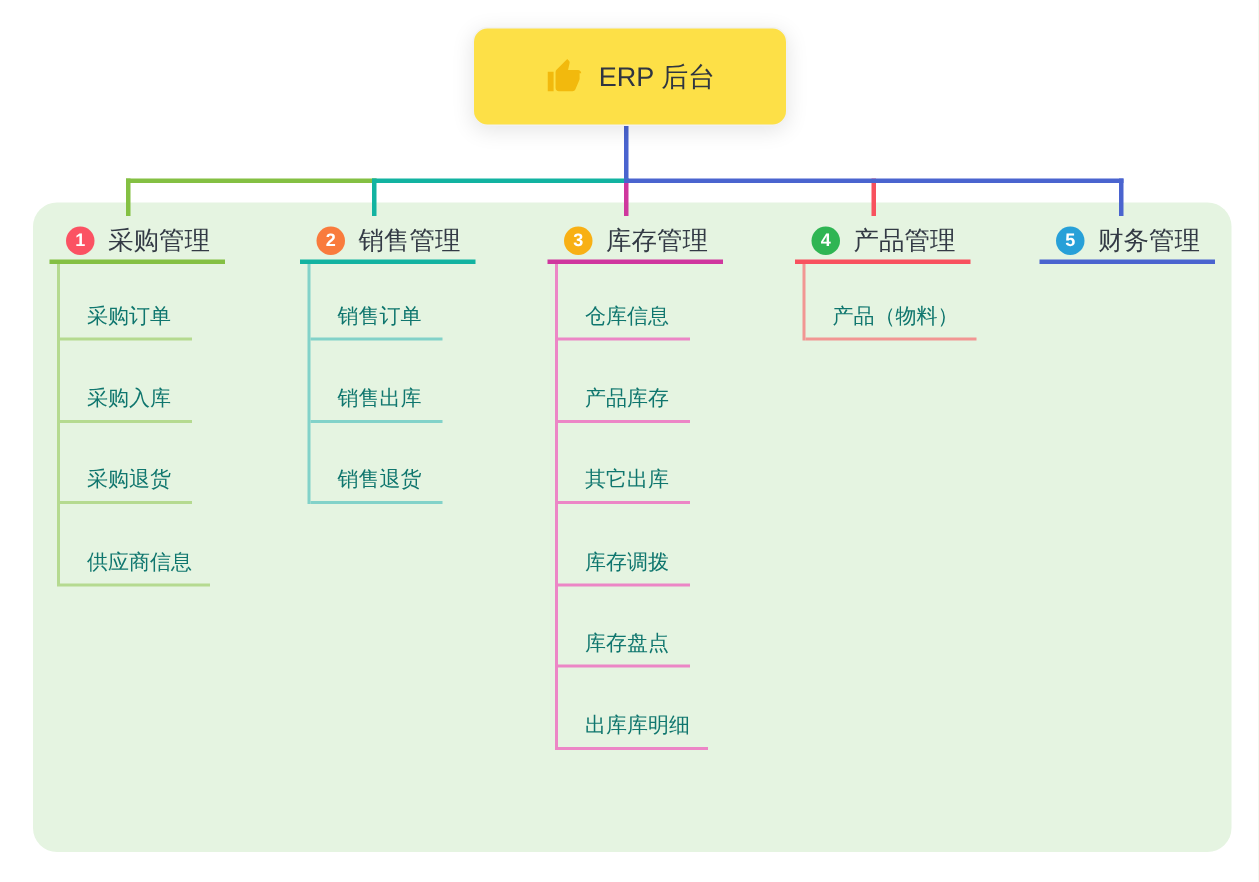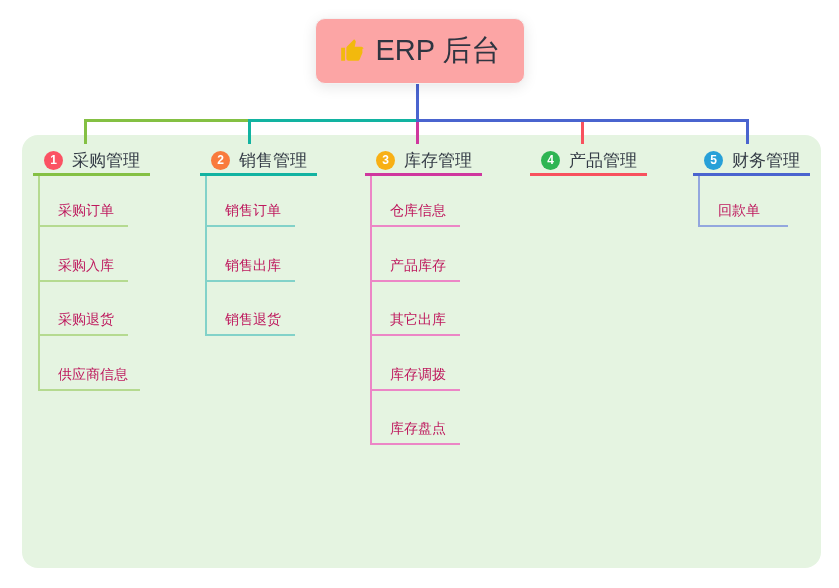--- a/index.html
+++ b/index.html
@@ -6,24 +6,24 @@
   html,body { width:839px; height:588px; }
   body {
     position:relative;
     background:#ffffff;
     font-family:"Liberation Sans","DejaVu Sans",sans-serif;
     overflow:hidden;
   }
   
   .root-card {
     position:absolute; left:315px; top:18px; width:210px; height:66px;
-    background:#fca5a5; border:1px solid #f2f2f2; border-radius:10px;
+    background:#fde047; border:1px solid #f2f2f2; border-radius:10px;
     box-shadow:0 3px 14px rgba(0,0,0,.10);
     display:flex; align-items:center; justify-content:center; gap:10px;
-    font-size:29px; font-weight:500; color:#2f3541; z-index:5;
+    font-size:18px; font-weight:500; color:#2f3541; z-index:5;
   }
   .root-card svg { display:block; }
   
   .panel {
     position:absolute; left:22px; top:135px; width:799px; height:433px;
     background:#e5f4e1; border-radius:16px; z-index:0;
   }
   
   .conn { position:absolute; z-index:2; }
   .stem   { left:416px; top:84px;  width:3px;  height:38px; }
@@ -51,21 +51,21 @@
     font-size:12px; font-weight:700; line-height:19px; text-align:center;
   }
   .children {
     margin-left:5px; width:max-content;
     border-left:2px solid var(--light);
   }
   .child {
     height:54.5px; display:flex; align-items:flex-end;
     padding:0 12px 5px 18px; width:max-content; min-width:88px;
     border-bottom:2px solid var(--light);
-    font-size:14px; color:#be185d; white-space:nowrap; cursor:pointer;
+    font-size:14px; color:#0f766e; white-space:nowrap; cursor:pointer;
   }
   .child:first-child { height:51px; }
 </style>
 </head>
 <body>
 
 <div class="panel"></div>
 
 <div class="conn drop d1" style="background: rgb(132, 192, 67);"></div>
 <div class="conn drop d2" style="background: rgb(18, 179, 161);"></div>
@@ -115,33 +115,34 @@
   <div class="branch-title">
     <span class="badge">3</span>
     <span>库存管理</span>
   </div>
   <div class="children">
     <div class="child">仓库信息</div>
     <div class="child">产品库存</div>
     <div class="child">其它出库</div>
     <div class="child">库存调拨</div>
     <div class="child">库存盘点</div>
+    <div class="child">出库库明细</div>
   </div>
 </div>
 
 <div class="branch b4" style="--badge: #2fb553; --line: #f8515e; --light: #f29693;">
   <div class="branch-title">
     <span class="badge">4</span>
     <span>产品管理</span>
   </div>
   <div class="children">
+    <div class="child">产品（物料）</div>
   </div>
 </div>
 
 <div class="branch b5" style="--badge: #27a0d8; --line: #4a64cf; --light: #93a7de;">
   <div class="branch-title">
     <span class="badge">5</span>
     <span>财务管理</span>
   </div>
   <div class="children">
-    <div class="child">回款单</div>
   </div>
 </div>
 
 </body></html>

